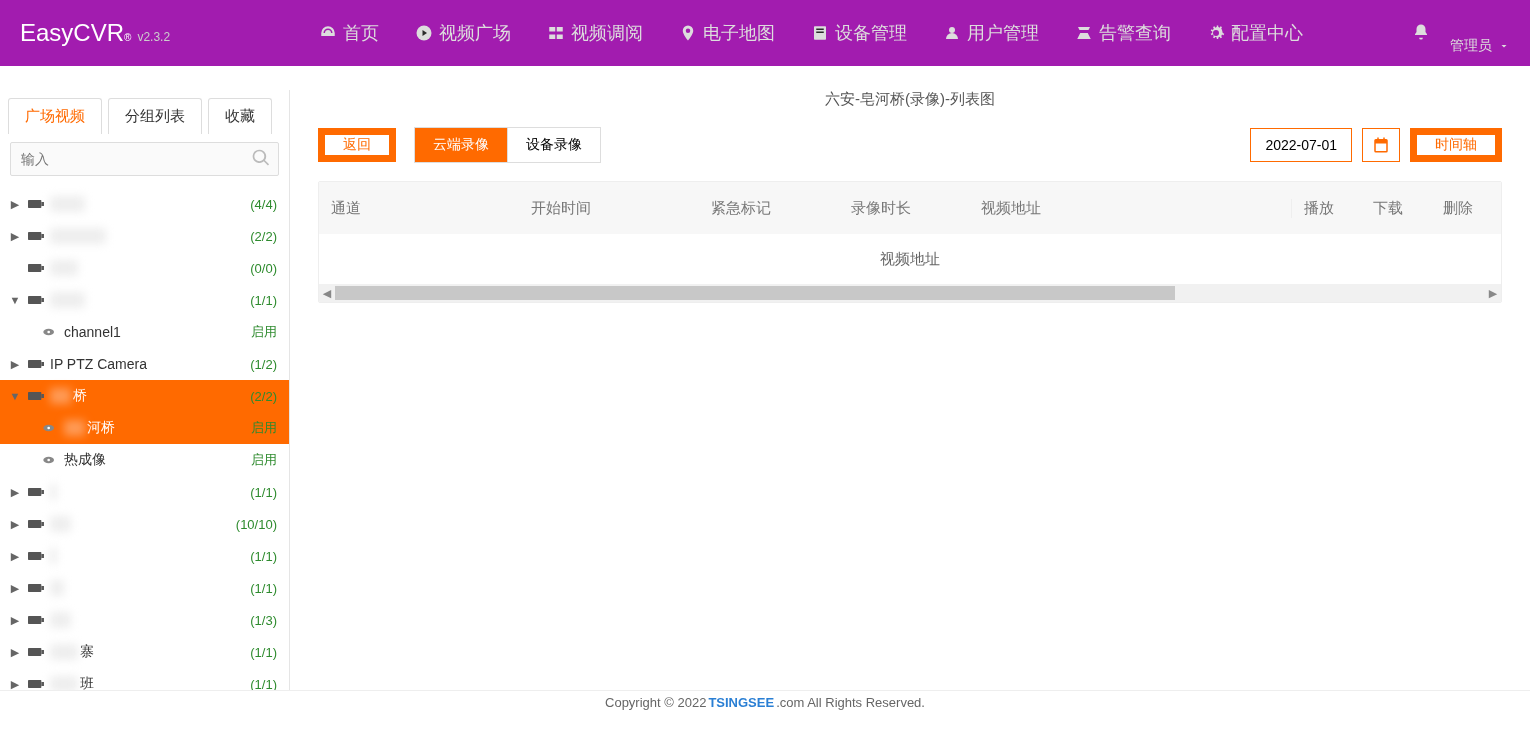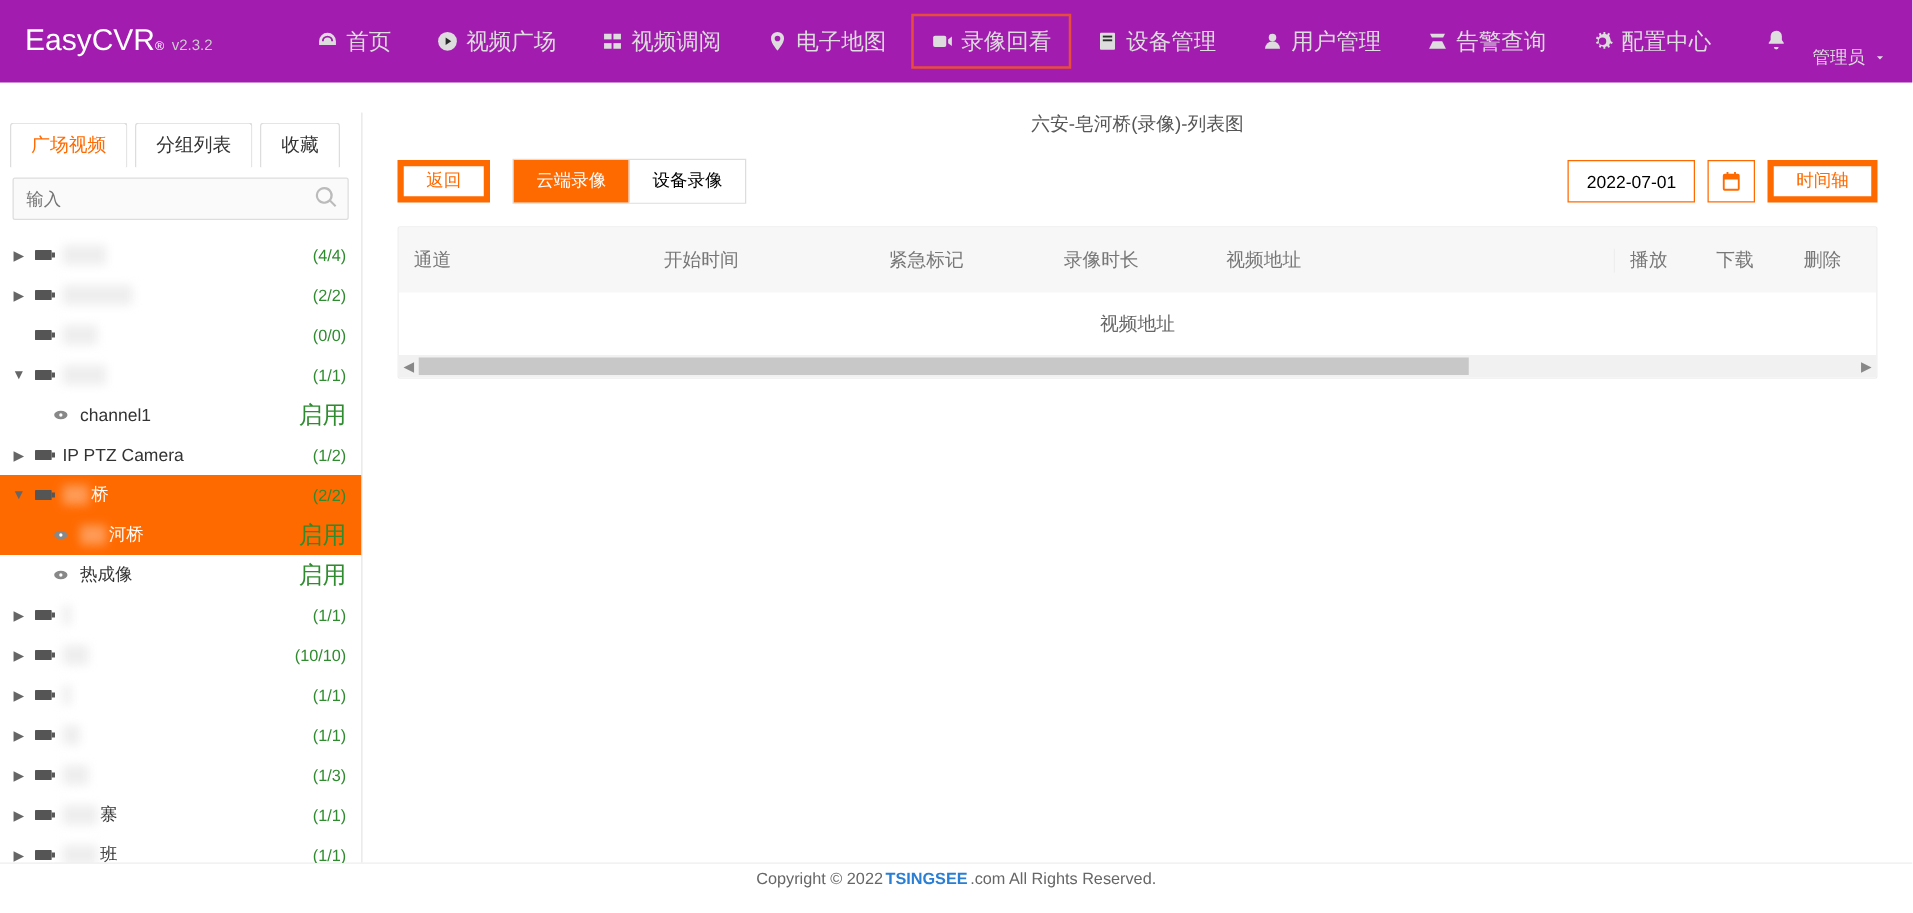--- a/index.html
+++ b/index.html
@@ -32,29 +32,29 @@
 .tree-row.selected { background: #ff6a00; }
 .tree-row .expander { width: 14px; text-align: center; color: #666; font-size: 11px; }
 .tree-row .devicon { width: 16px; height: 12px; margin: 0 6px; display: inline-flex; }
 .tree-row .devicon svg { width: 16px; height: 12px; fill: #555; }
 .tree-row .camicon svg { fill: #888; }
 .tree-row .label { flex: 1; color: #333; display: flex; align-items: center; gap: 2px; }
 .tree-row .label .blur { filter: blur(4px); background: #eee; color: transparent; border-radius: 2px; }
 .tree-row.selected .label { color: #333; }
 .tree-row.selected .label span:not(.blur) { color: #fff; }
 .tree-row .count { color: #2e8b2e; font-size: 13px; }
-.tree-row .status-text { color: #2e8b2e; font-size: 19px; }
+.tree-row .status-text { color: #2e8b2e; font-size: 13px; }
 .tree-row.child { padding-left: 36px; }
 .tree-row.selected .label .blur { background: #ff9a55; }
 
 
 .main { flex: 1; padding: 20px 28px 4px 28px; display: flex; flex-direction: column; overflow: hidden; }
 .title-row { text-align: center; font-size: 15px; color: #555; padding: 4px 0 18px 0; }
 .toolbar { display: flex; align-items: center; gap: 18px; margin-bottom: 18px; }
-.btn { height: 34px; padding: 0 18px; border: 5px solid #8b5cf6; background: #fff; cursor: pointer; font-size: 14px; display: inline-flex; align-items: center; }
+.btn { height: 34px; padding: 0 18px; border: 7px solid #8b5cf6; background: #fff; cursor: pointer; font-size: 14px; display: inline-flex; align-items: center; }
 .btn.outline-orange { border-color: #ff6a00; color: #ff6a00; }
 .btn.solid-orange { background: #ff6a00; color: #fff; border-color: #ff6a00; }
 .toolbar-right { margin-left: auto; display: flex; gap: 10px; }
 .date-box { border: 1px solid #ff6a00; color: #000000; height: 34px; display: flex; align-items: center; padding: 0 14px; gap: 10px; }
 .cal-btn { border: 1px solid #ff6a00; height: 34px; width: 38px; display: flex; align-items: center; justify-content: center; cursor: pointer; }
 .cal-btn svg { fill: #ff6a00; width: 18px; height: 18px; }
 
 .table-wrap { border: 1px solid #eee; border-radius: 2px; overflow: hidden; }
 .thead { display: flex; background: #f7f7f7; height: 52px; align-items: center; color: #777; font-size: 15px; }
 .thead .col { padding: 0 12px; }
@@ -99,27 +99,20 @@
             <rect x="3" y="14" width="8" height="6"></rect>
             <rect x="13" y="14" width="8" height="6"></rect>
           </svg></span>
         <span>视频调阅</span>
       </div>
       <div class="nav-item">
         <span class="icon"><svg viewBox="0 0 24 24">
             <path d="M12 2a7 7 0 00-7 7c0 5 7 13 7 13s7-8 7-13a7 7 0 00-7-7zm0 10a3 3 0 110-6 3 3 0 010 6z"></path>
           </svg></span>
         <span>电子地图</span>
-      </div>
-      <div class="nav-item highlighted">
-        <span class="icon"><svg viewBox="0 0 24 24">
-            <rect x="2" y="6" width="14" height="12" rx="2"></rect>
-            <path d="M18 10l4-3v10l-4-3z"></path>
-          </svg></span>
-        <span>录像回看</span>
       </div>
       <div class="nav-item">
         <span class="icon"><svg viewBox="0 0 24 24">
             <rect x="4" y="3" width="16" height="18" rx="1"></rect>
             <rect x="7" y="6" width="10" height="2" fill="#2a2a2a"></rect>
             <rect x="7" y="10" width="10" height="2" fill="#2a2a2a"></rect>
           </svg></span>
         <span>设备管理</span>
       </div>
       <div class="nav-item">

